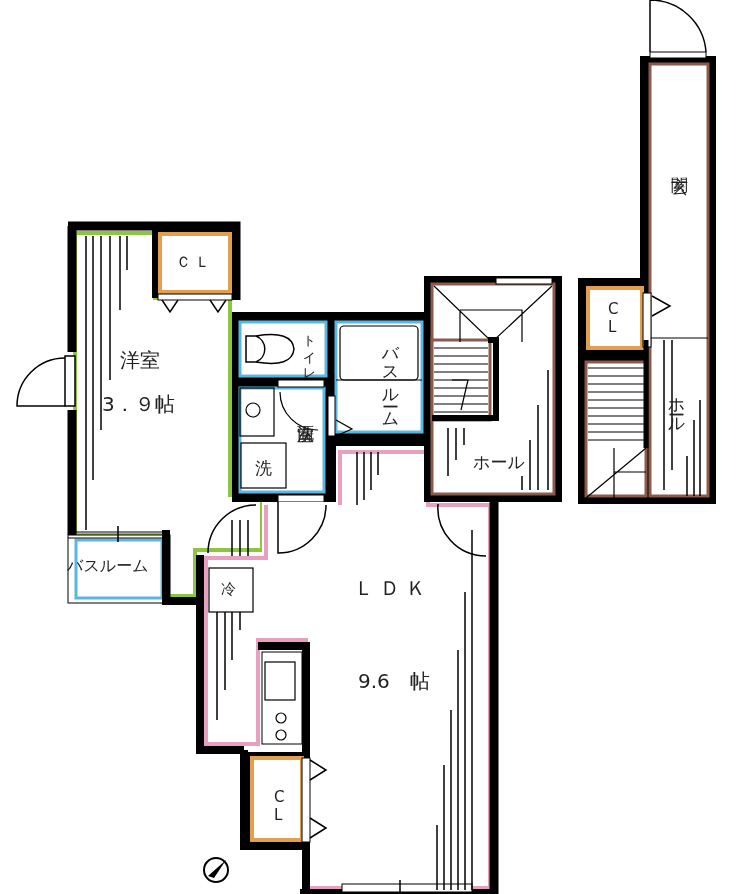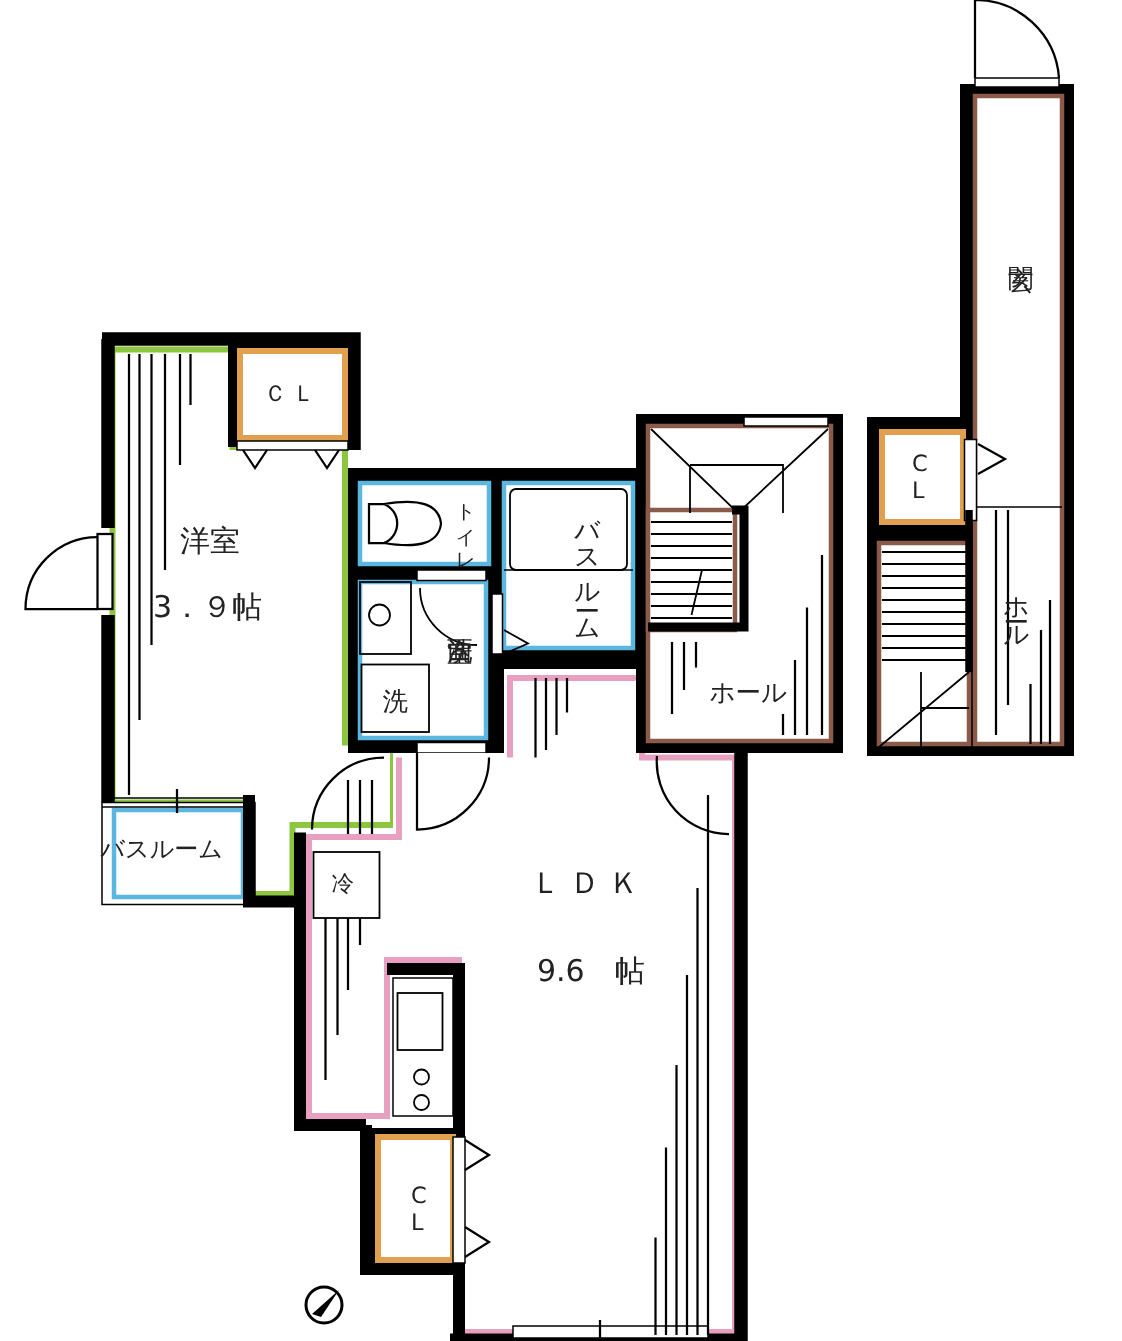--- a/index.html
+++ b/index.html
@@ -208,21 +208,21 @@
 
 <div class="lbl sm v" style="left:303px;top:326px;font-size:13px;">トイレ</div>
 <div class="lbl med v" style="left:382px;top:334px;">バスルーム</div>
 <div class="lbl med v" style="left:297px;top:412px;letter-spacing:0;">洗面室</div>
 <div class="lbl med" style="left:255px;top:460px;">洗</div>
 
 <div class="lbl sm" style="left:67px;top:558px;font-size:16px;">バスルーム</div>
 <div class="lbl sm" style="left:221px;top:582px;">冷</div>
 
 <div class="lbl big" style="left:354px;top:578px;letter-spacing:6px;">ＬＤＫ</div>
-<div class="lbl big" style="left:358px;top:637px;text-align:right;">9.6　帖</div>
+<div class="lbl big" style="left:358px;top:671px;text-align:right;">9.6　帖</div>
 
 <div class="lbl sm" style="left:274px;top:790px;">C</div>
 <div class="lbl sm" style="left:274px;top:808px;">L</div>
 
 <div class="lbl med" style="left:473px;top:454px;">ホール</div>
 
 <div class="lbl med v" style="left:671px;top:164px;letter-spacing:0;">玄関</div>
 <div class="lbl med v" style="left:668px;top:386px;letter-spacing:0;">ホール</div>
 <div class="lbl sm" style="left:608px;top:302px;">C</div>
 <div class="lbl sm" style="left:608px;top:320px;">L</div>

